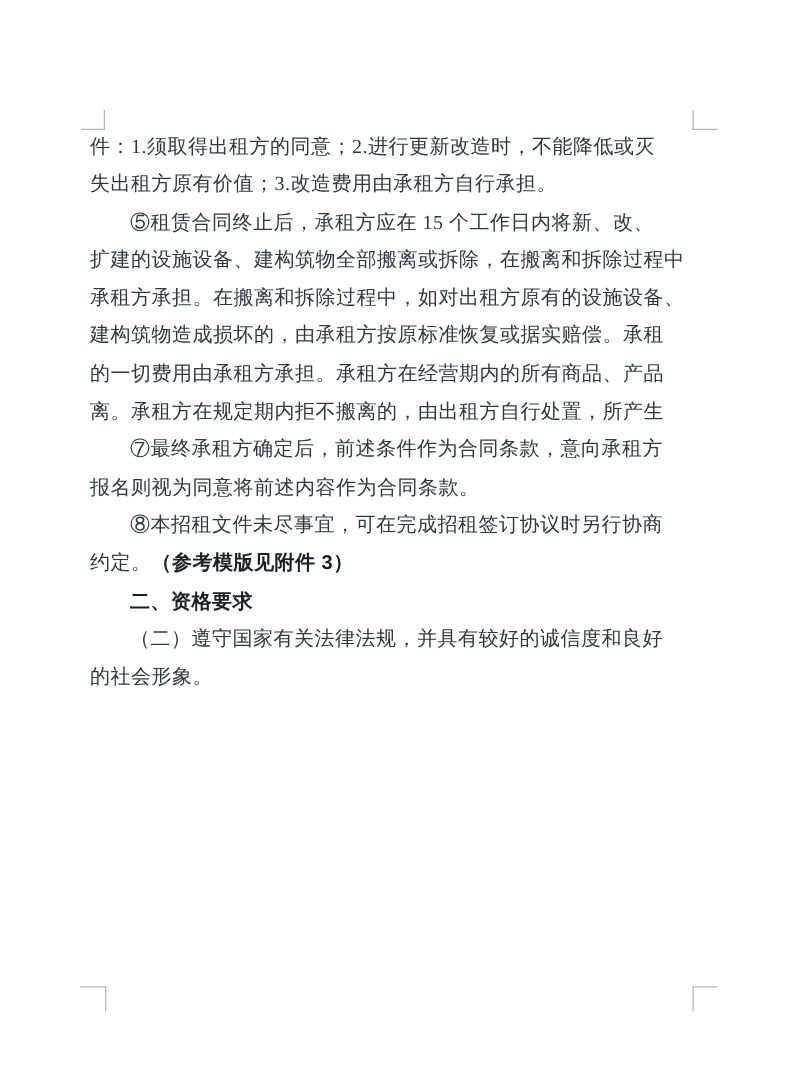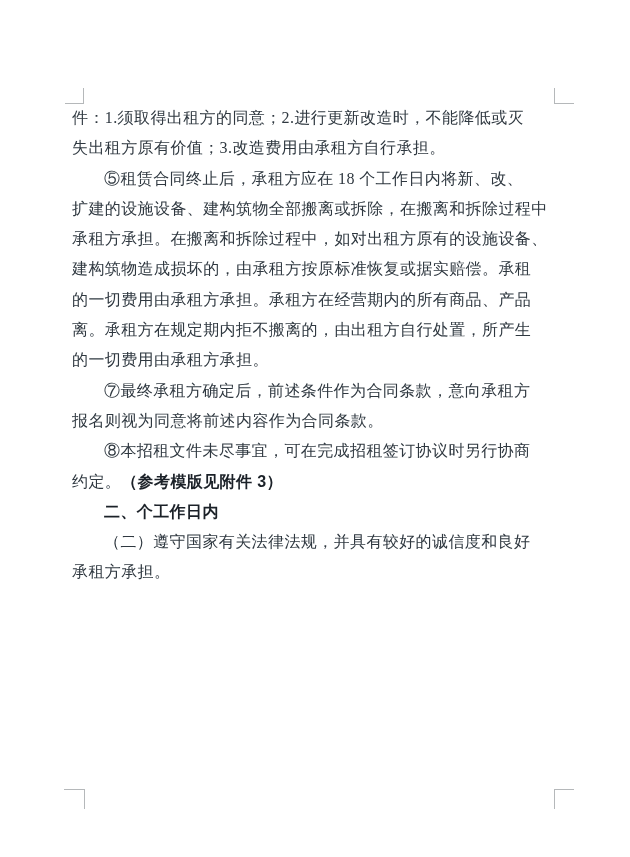--- a/index.html
+++ b/index.html
@@ -44,28 +44,27 @@
 <body>
 
 <div class="page">
   <div class="crop tl"></div>
   <div class="crop tr"></div>
   <div class="crop bl"></div>
   <div class="crop br"></div>
   <div class="textblock" id="textblock">
       <div class="line"><span class="run">件：1.须取得出租方的同意；2.进行更新改造时，不能降低或灭</span></div>
       <div class="line"><span class="run">失出租方原有价值；3.改造费用由承租方自行承担。</span></div>
-      <div class="line indent"><span class="run">⑤租赁合同终止后，承租方应在 18 个工作日内将新、改、</span></div>
+      <div class="line indent"><span class="run">⑤租赁合同终止后，承租方应在 15 个工作日内将新、改、</span></div>
       <div class="line"><span class="run">扩建的设施设备、建构筑物全部搬离或拆除，在搬离和拆除过程中</span></div>
       <div class="line"><span class="run">承租方承担。在搬离和拆除过程中，如对出租方原有的设施设备、</span></div>
       <div class="line"><span class="run">建构筑物造成损坏的，由承租方按原标准恢复或据实赔偿。承租</span></div>
       <div class="line"><span class="run">的一切费用由承租方承担。承租方在经营期内的所有商品、产品</span></div>
       <div class="line"><span class="run">离。承租方在规定期内拒不搬离的，由出租方自行处置，所产生</span></div>
-      <div class="line"><span class="run">的一切费用由承租方承担。</span></div>
       <div class="line indent"><span class="run">⑦最终承租方确定后，前述条件作为合同条款，意向承租方</span></div>
       <div class="line"><span class="run">报名则视为同意将前述内容作为合同条款。</span></div>
       <div class="line indent"><span class="run">⑧本招租文件未尽事宜，可在完成招租签订协议时另行协商</span></div>
       <div class="line"><span class="run">约定。</span><span class="run bold">（参考模版见附件 3）</span></div>
-      <div class="line indent"><span class="run bold">二、个工作日内</span></div>
+      <div class="line indent"><span class="run bold">二、资格要求</span></div>
       <div class="line indent"><span class="run">（二）遵守国家有关法律法规，并具有较好的诚信度和良好</span></div>
-      <div class="line"><span class="run">承租方承担。</span></div>
+      <div class="line"><span class="run">的社会形象。</span></div>
     </div>
 </div>
 
 </body></html>

